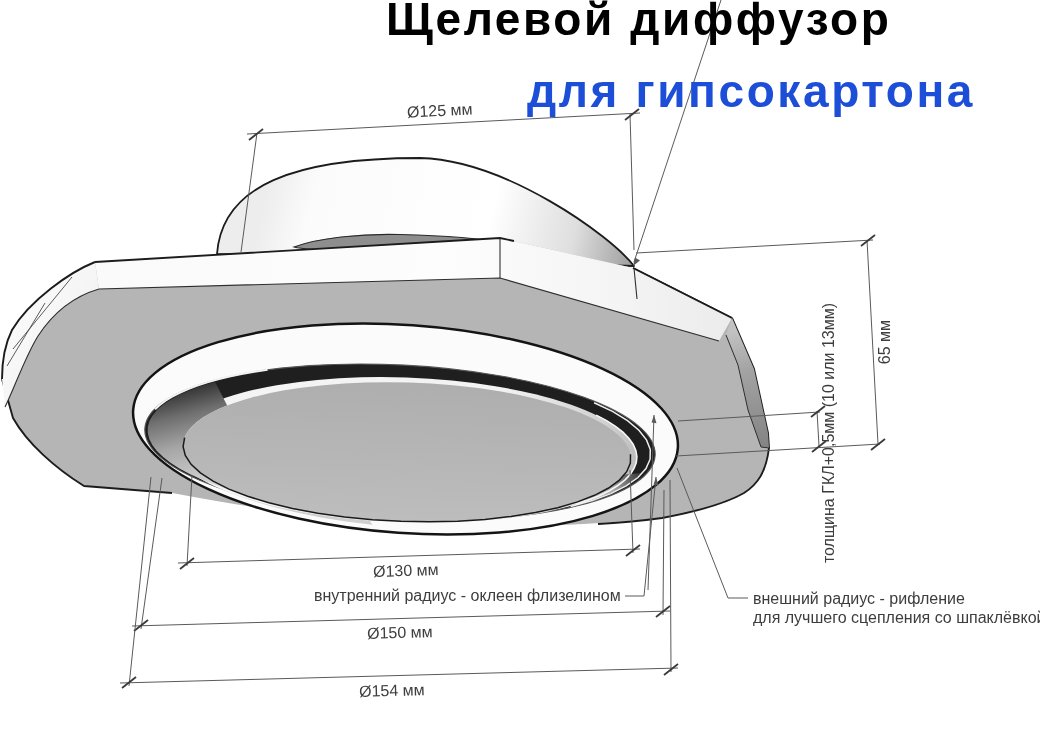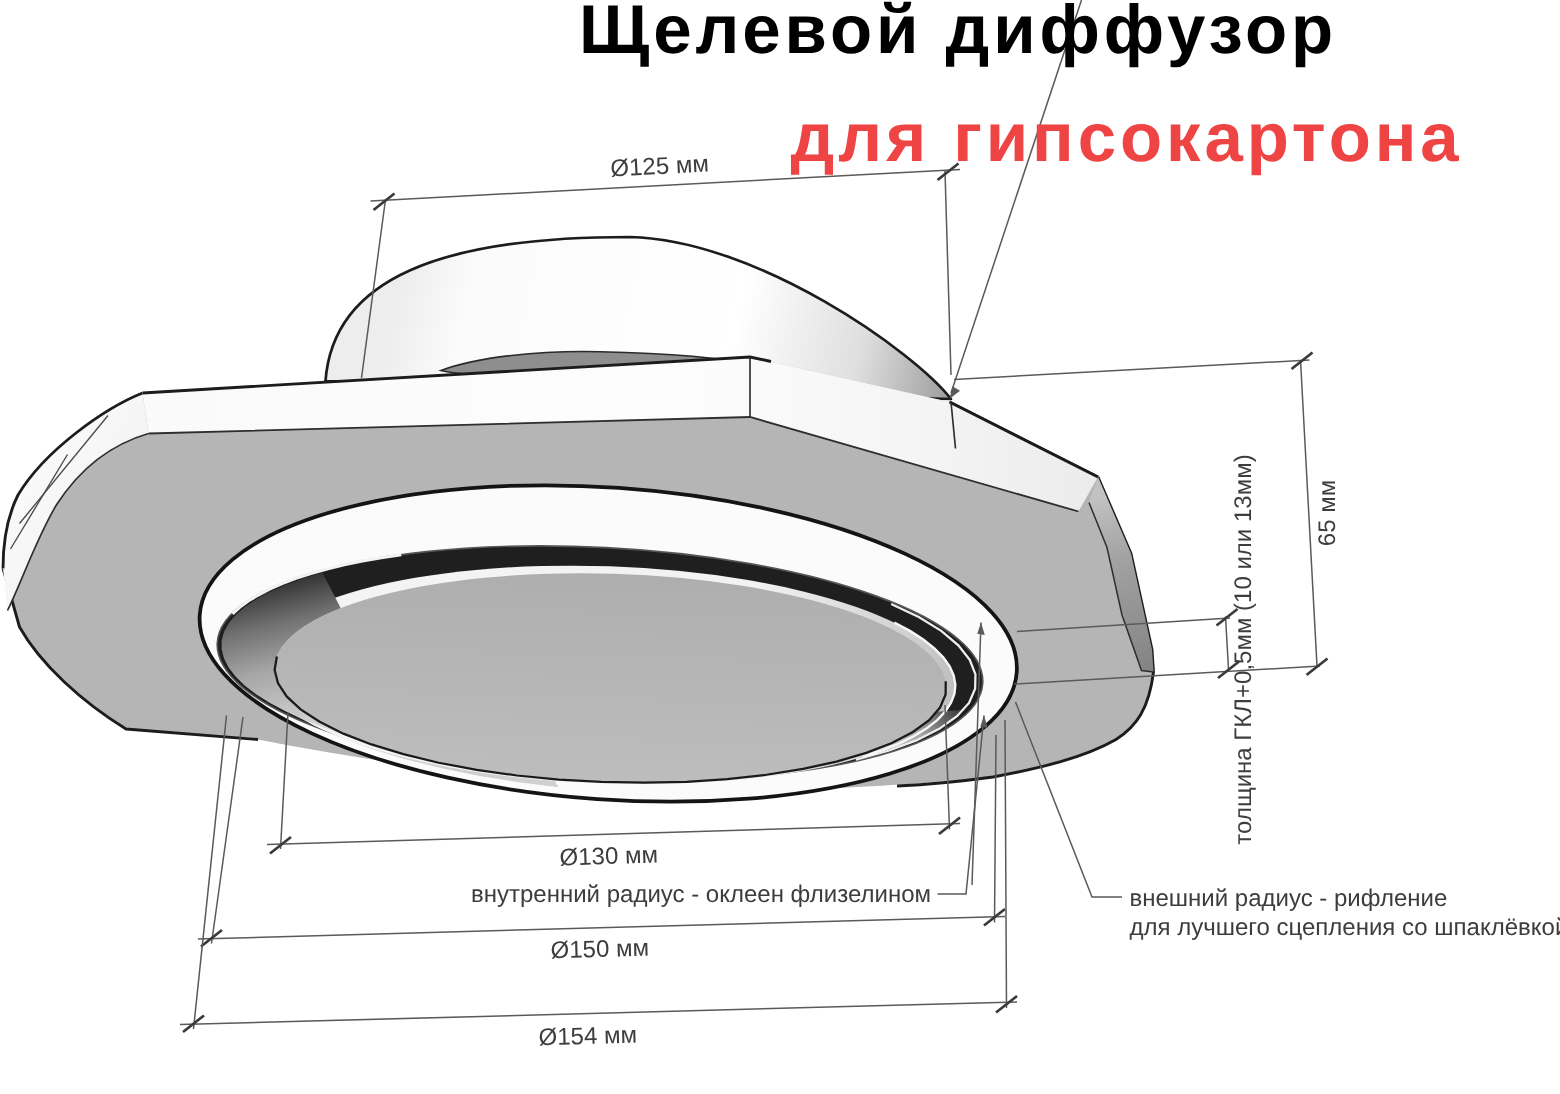--- a/index.html
+++ b/index.html
@@ -199,14 +199,14 @@
 </g>
 <g stroke="#3a3a3a" stroke-width="1.8">
   <line x1="122" y1="688" x2="136" y2="677"></line>
   <line x1="664" y1="675" x2="678" y2="664"></line>
 </g>
 <text class="dim" x="392" y="696" text-anchor="middle" transform="rotate(-1.6 392 696)">Ø154 мм</text>
 </svg>
 
 <div style="position:absolute;left:386px;top:-4px;font-weight:bold;font-size:46px;letter-spacing:2.6px;line-height:1;color:#000;white-space:nowrap;">Щелевой диффузор</div>
 
-<div style="position:absolute;left:527px;top:68px;font-weight:bold;font-size:46px;letter-spacing:2.6px;line-height:1;color:#ef4444;white-space:nowrap;">для гипсокартона</div>
+<div style="position:absolute;left:527px;top:68px;font-weight:bold;font-size:46px;letter-spacing:2.6px;line-height:1;color:#1d4ed8;white-space:nowrap;">для гипсокартона</div>
 </div>
 
 </body></html>

